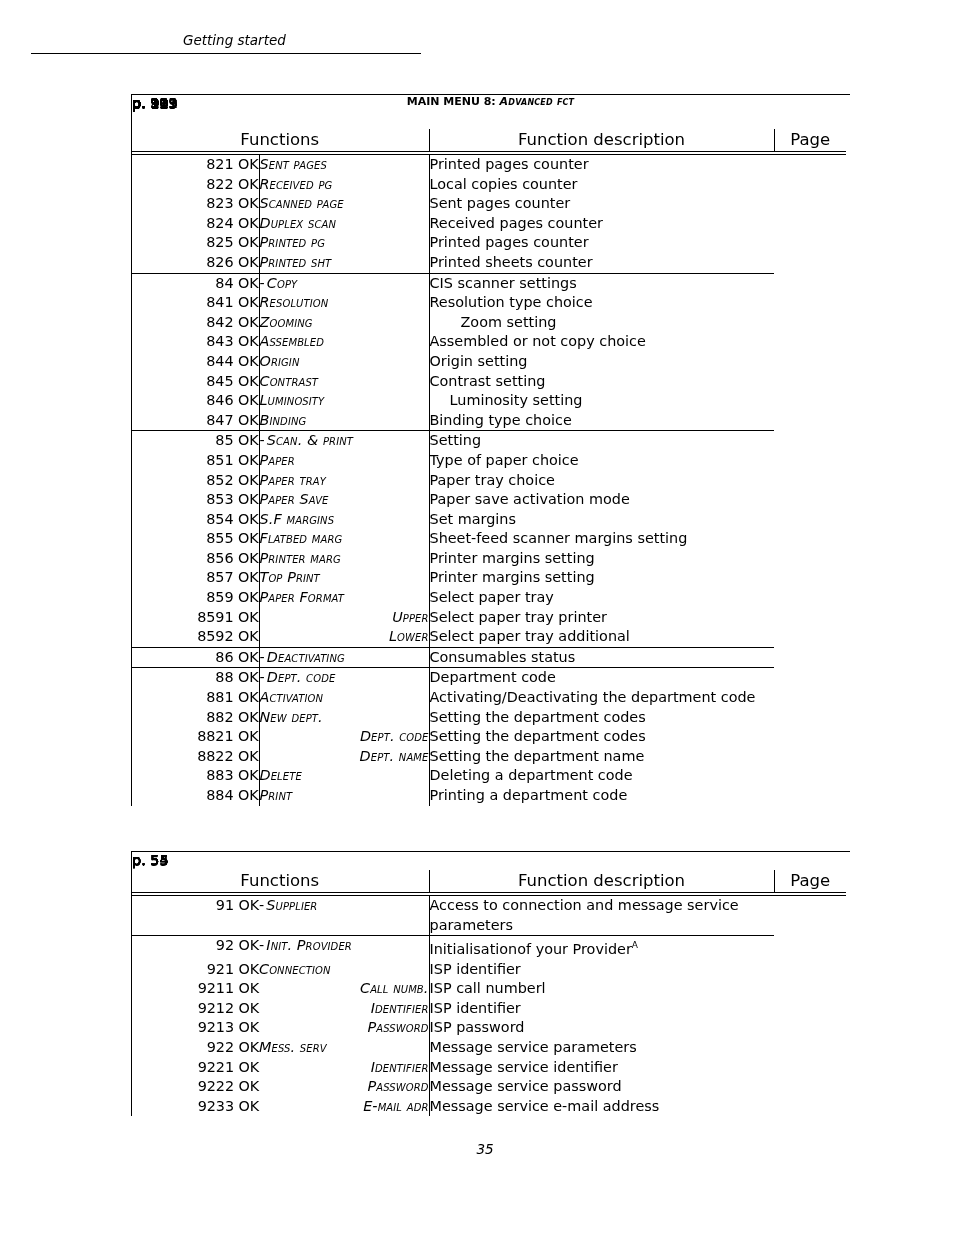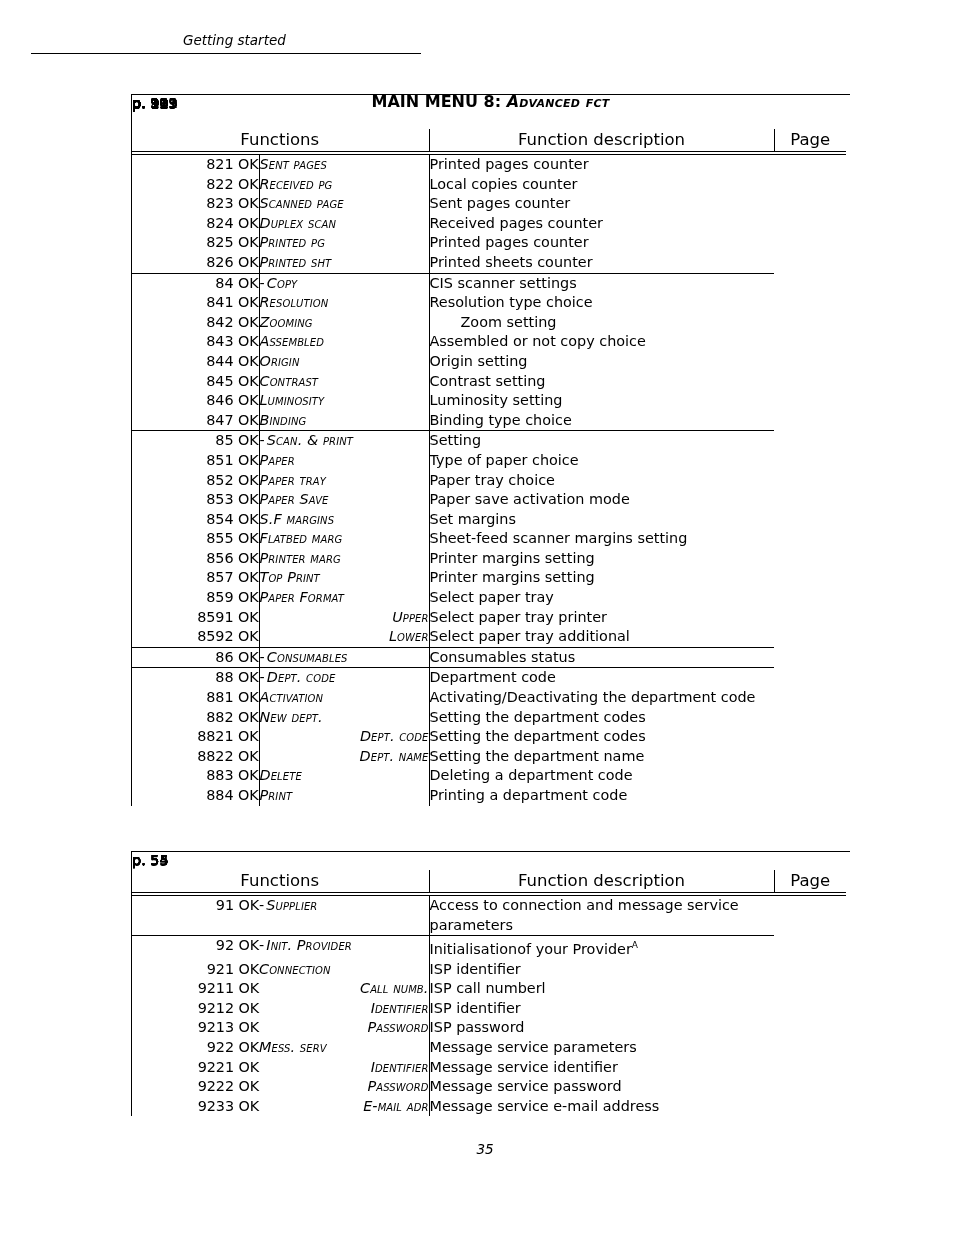--- a/index.html
+++ b/index.html
@@ -30,21 +30,21 @@
     white-space:nowrap;
   }
   .runhead-rule{
     border-bottom:1.6px solid #000;
     margin-top:3px;
   }
 
   
   .menu-title{
     text-align:center;
-    font-size:16px;
+    font-size:11px;
     font-weight:bold;
     line-height:16px;
     white-space:nowrap;
   }
   .menu-title .smallcaps{
     font-style:italic;
     font-variant:small-caps;
     font-weight:bold;
     letter-spacing:.2px;
   }
@@ -255,21 +255,21 @@
             </tr>
             <tr class="row">
               <td class="code">845 OK</td>
               <td class="name ind1"><span>Contrast</span></td>
               <td class="desc" style="white-space: nowrap;"><span>Contrast setting</span></td>
               <td class="page">p. 91</td>
             </tr>
             <tr class="row">
               <td class="code">846 OK</td>
               <td class="name ind1"><span>Luminosity</span></td>
-              <td class="desc" style="white-space: nowrap;"><span>Luminosity setting</span></td>
+              <td class="desc" style="white-space: nowrap; padding-left: 20px;"><span>Luminosity setting</span></td>
               <td class="page">p. 91</td>
             </tr>
             <tr class="row">
               <td class="code">847 OK</td>
               <td class="name ind1"><span>Binding</span></td>
               <td class="desc" style="white-space: nowrap;"><span>Binding type choice</span></td>
               <td class="page">p. 91</td>
             </tr>
             <tr class="row grp-top">
               <td class="code">85 OK</td>
@@ -332,21 +332,21 @@
               <td class="page">p. 99</td>
             </tr>
             <tr class="row">
               <td class="code">8592 OK</td>
               <td class="name ind2"><span>Lower</span></td>
               <td class="desc" style="white-space: nowrap;"><span>Select paper tray additional</span></td>
               <td class="page">p. 99</td>
             </tr>
             <tr class="row grp-top">
               <td class="code">86 OK</td>
-              <td class="name ind0"><span class="dash">-</span><span>Consumables</span></td>
+              <td class="name ind0"><span class="dash">-</span><span>Deactivating</span></td>
               <td class="desc" style="white-space: nowrap;"><span>Consumables status</span></td>
               <td class="page">p. 125</td>
             </tr>
             <tr class="row grp-top">
               <td class="code">88 OK</td>
               <td class="name ind0"><span class="dash">-</span><span>Dept. code</span></td>
               <td class="desc" style="white-space: nowrap;"><span>Department code</span></td>
               <td class="page">p. 109</td>
             </tr>
             <tr class="row">

